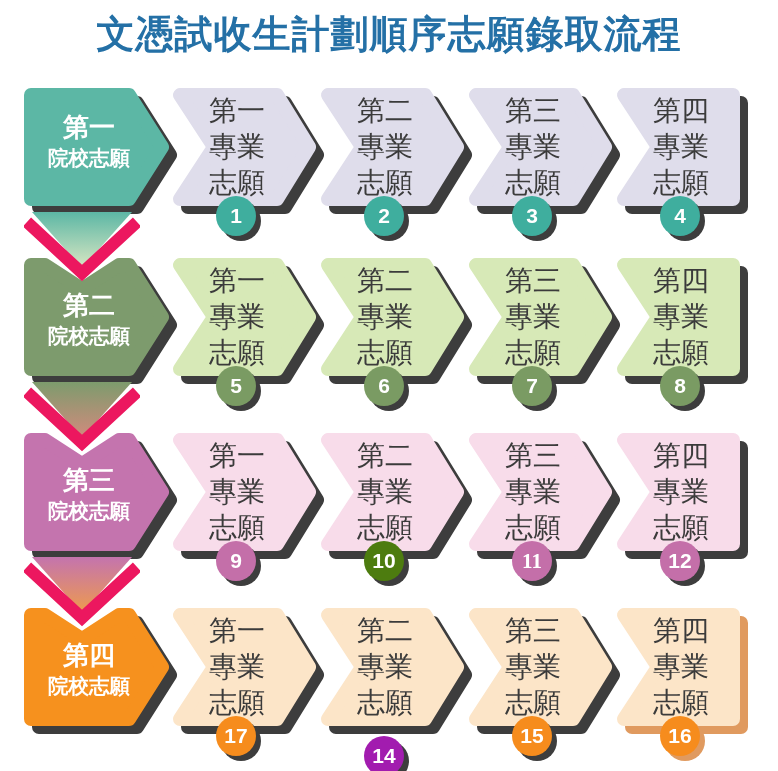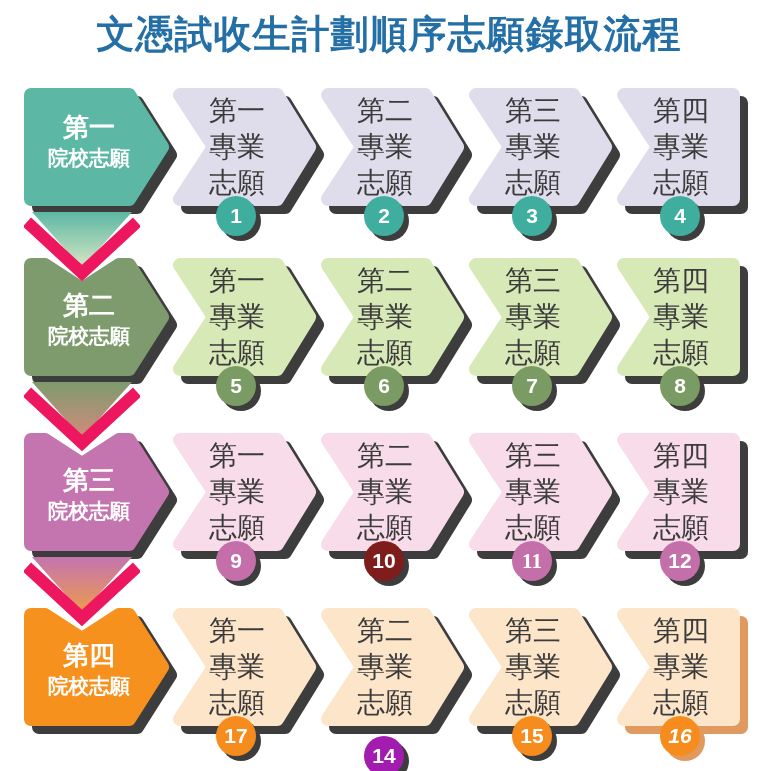--- a/index.html
+++ b/index.html
@@ -208,21 +208,21 @@
         <div class="block" style="left: 320px; top: 433px; width: 146px; height: 118px; z-index: 1;">
           <svg width="172" height="144" viewBox="-9 -9 172 144">
             <polygon points="8,7 105,7 137,59 105,111 8,111 42,59" fill="#3d3d3d" stroke="#3d3d3d" stroke-width="14" stroke-linejoin="round" transform="translate(8,8)"></polygon>
             <polygon points="8,7 105,7 137,59 105,111 8,111 42,59" fill="#f8dcea" stroke="#f8dcea" stroke-width="14" stroke-linejoin="round"></polygon>
           </svg>
           <div class="major-text" style="color: rgb(59, 59, 59);">
             <span class="major-line">第二</span>
             <span class="major-line">專業</span>
             <span class="major-line">志願</span>
           </div>
-          <div class="step-circle" style="left: 44px; top: 108px; background: #7f1d1d; box-shadow: rgb(61, 61, 61) 5px 5px 0px;">10</div>
+          <div class="step-circle" style="left: 44px; top: 108px; background: #4d7c0f; box-shadow: rgb(61, 61, 61) 5px 5px 0px;">10</div>
         </div>
         <div class="block" style="left: 468px; top: 433px; width: 146px; height: 118px; z-index: 1;">
           <svg width="172" height="144" viewBox="-9 -9 172 144">
             <polygon points="8,7 105,7 137,59 105,111 8,111 42,59" fill="#3d3d3d" stroke="#3d3d3d" stroke-width="14" stroke-linejoin="round" transform="translate(8,8)"></polygon>
             <polygon points="8,7 105,7 137,59 105,111 8,111 42,59" fill="#f8dcea" stroke="#f8dcea" stroke-width="14" stroke-linejoin="round"></polygon>
           </svg>
           <div class="major-text" style="color: rgb(59, 59, 59);">
             <span class="major-line">第三</span>
             <span class="major-line">專業</span>
             <span class="major-line">志願</span>
@@ -304,17 +304,17 @@
         <div class="block" style="left: 616px; top: 608px; width: 124px; height: 118px; z-index: 1;">
           <svg width="150" height="144" viewBox="-9 -9 150 144">
             <polygon points="8,7 117,7 117,111 8,111 42,59" fill="#e09a5f" stroke="#e09a5f" stroke-width="14" stroke-linejoin="round" transform="translate(8,8)"></polygon>
             <polygon points="8,7 117,7 117,111 8,111 42,59" fill="#fce5c8" stroke="#fce5c8" stroke-width="14" stroke-linejoin="round"></polygon>
           </svg>
           <div class="major-text" style="color: rgb(59, 59, 59);">
             <span class="major-line">第四</span>
             <span class="major-line">專業</span>
             <span class="major-line">志願</span>
           </div>
-          <div class="step-circle" style="left: 44px; top: 108px; background: rgb(246, 140, 29); box-shadow: rgb(224, 154, 95) 5px 5px 0px; font-style: italic;">16</div>
+          <div class="step-circle" style="left: 44px; top: 108px; background: rgb(246, 140, 29); box-shadow: rgb(224, 154, 95) 5px 5px 0px;">16</div>
         </div>
       </div>
     </div>
 </div>
 
 </body></html>

